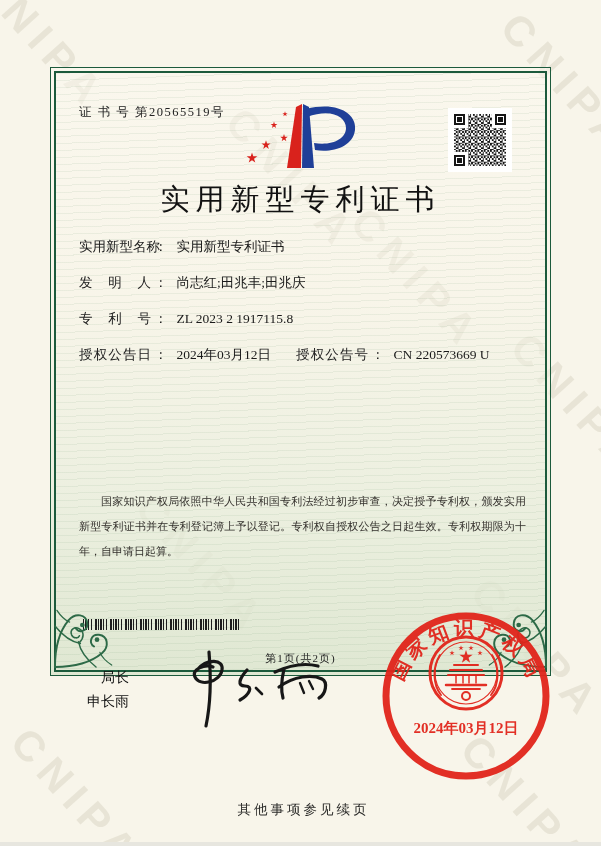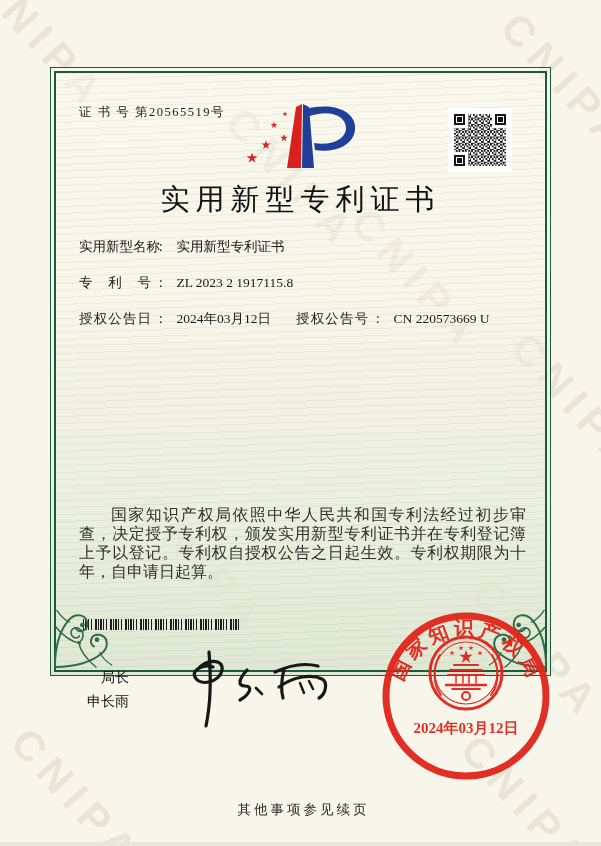--- a/index.html
+++ b/index.html
@@ -62,23 +62,22 @@
     display:inline-block;width:72px;
     text-align:justify;text-align-last:justify;
     vertical-align:top;color:#222;
   }
   .fcolon{display:inline-block;margin:0 9px 0 3px;color:#222;}
   .fvalue{color:#1a1a1a;}
   .pair2{position:absolute;left:217px;top:0;}
   
   .paras{
     position:absolute;left:28px;right:24px;top:421px;
-    font-size:16px;line-height:19px;color:#33302c;
+    font-size:11px;line-height:25px;color:#33302c;
     text-align:justify;
-    margin-top:16px;
   }
   .paras p{margin:0 0 7px 0;text-indent:2em;}
   
   .barcode{
     position:absolute;left:32px;top:551px;width:156px;height:11px;
     background:repeating-linear-gradient(90deg,
       #1d1d1d 0 1px, transparent 1px 2px,
       #1d1d1d 2px 4px, transparent 4px 5px,
       #1d1d1d 5px 6px, transparent 6px 8px,
       #1d1d1d 8px 9px, transparent 9px 12px,
@@ -162,20 +161,23 @@
       </svg>
     </div>
 
     <div class="title">实用新型专利证书</div>
 
     <div class="fields">
       <div class="field-row">
         <span class="flabel">实用新型名称</span><span class="fcolon">：</span><span class="fvalue">实用新型专利证书</span>
       </div>
       <div class="field-row">
+        <span class="flabel">发明人</span><span class="fcolon">：</span><span class="fvalue">尚志红;田兆丰;田兆庆</span>
+      </div>
+      <div class="field-row">
         <span class="flabel">专利号</span><span class="fcolon">：</span><span class="fvalue">ZL 2023 2 1917115.8</span>
       </div>
       <div class="field-row grant">
         <span class="flabel">授权公告日</span><span class="fcolon">：</span><span class="fvalue">2024年03月12日</span>
         <span class="pair2">
           <span class="flabel">授权公告号</span><span class="fcolon">：</span><span class="fvalue">CN 220573669 U</span>
         </span>
       </div>
     </div>
 
@@ -199,20 +201,21 @@
           <path d="M77,50 l6,6" stroke-width="2.6"></path>
           <path d="M96,34 C111,27 127,25 139,28"></path>
           <path d="M105,31 C102,44 102,53 104,60"></path>
           <path d="M100,49 C115,38 133,36 143,41 C149,44 147,56 140,60"></path>
           <path d="M121,45 l4,10" stroke-width="2.4"></path>
           <path d="M130,43 l4,8" stroke-width="2.4"></path>
         </g>
       </svg>
     </div>
 
+    <div class="page-info">第1页(共2页)</div>
 
     <div class="flourish right">
       <svg width="88" height="88" viewBox="0 0 90 90" xmlns="http://www.w3.org/2000/svg">
         <g fill="none" stroke="#2d6a47" stroke-width="2" stroke-linecap="round">
           <path d="M88,88 C70,88 52,84 40,74 C32,67 34,56 43,55 C51,54 54,63 48,67"></path>
           <path d="M88,88 C88,70 84,52 74,40 C67,32 56,34 55,43 C54,51 63,54 67,48"></path>
           <path d="M46,88 C56,80 62,72 64,62" stroke-width="1.5"></path>
           <path d="M88,46 C80,56 72,62 62,64" stroke-width="1.5"></path>
           <path d="M30,86 C36,82 40,78 42,73" stroke-width="1.3"></path>
           <path d="M86,30 C82,36 78,40 73,42" stroke-width="1.3"></path>

